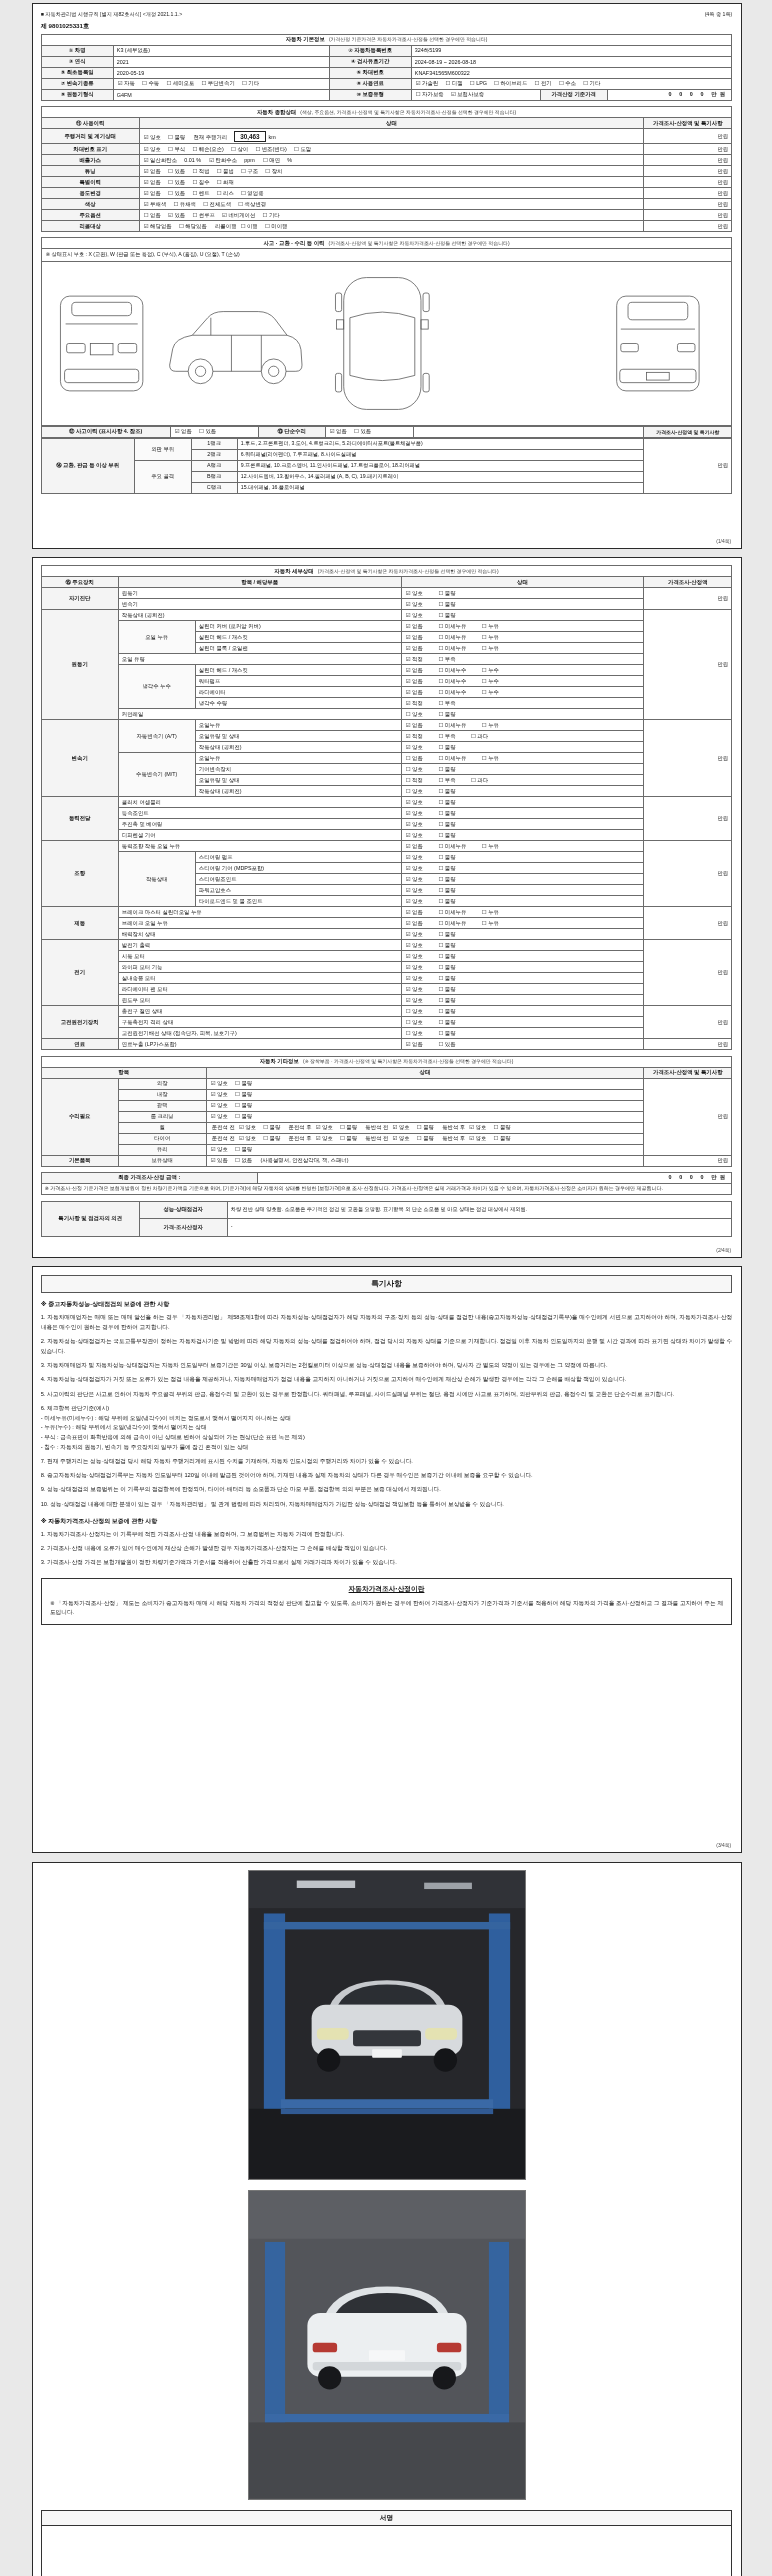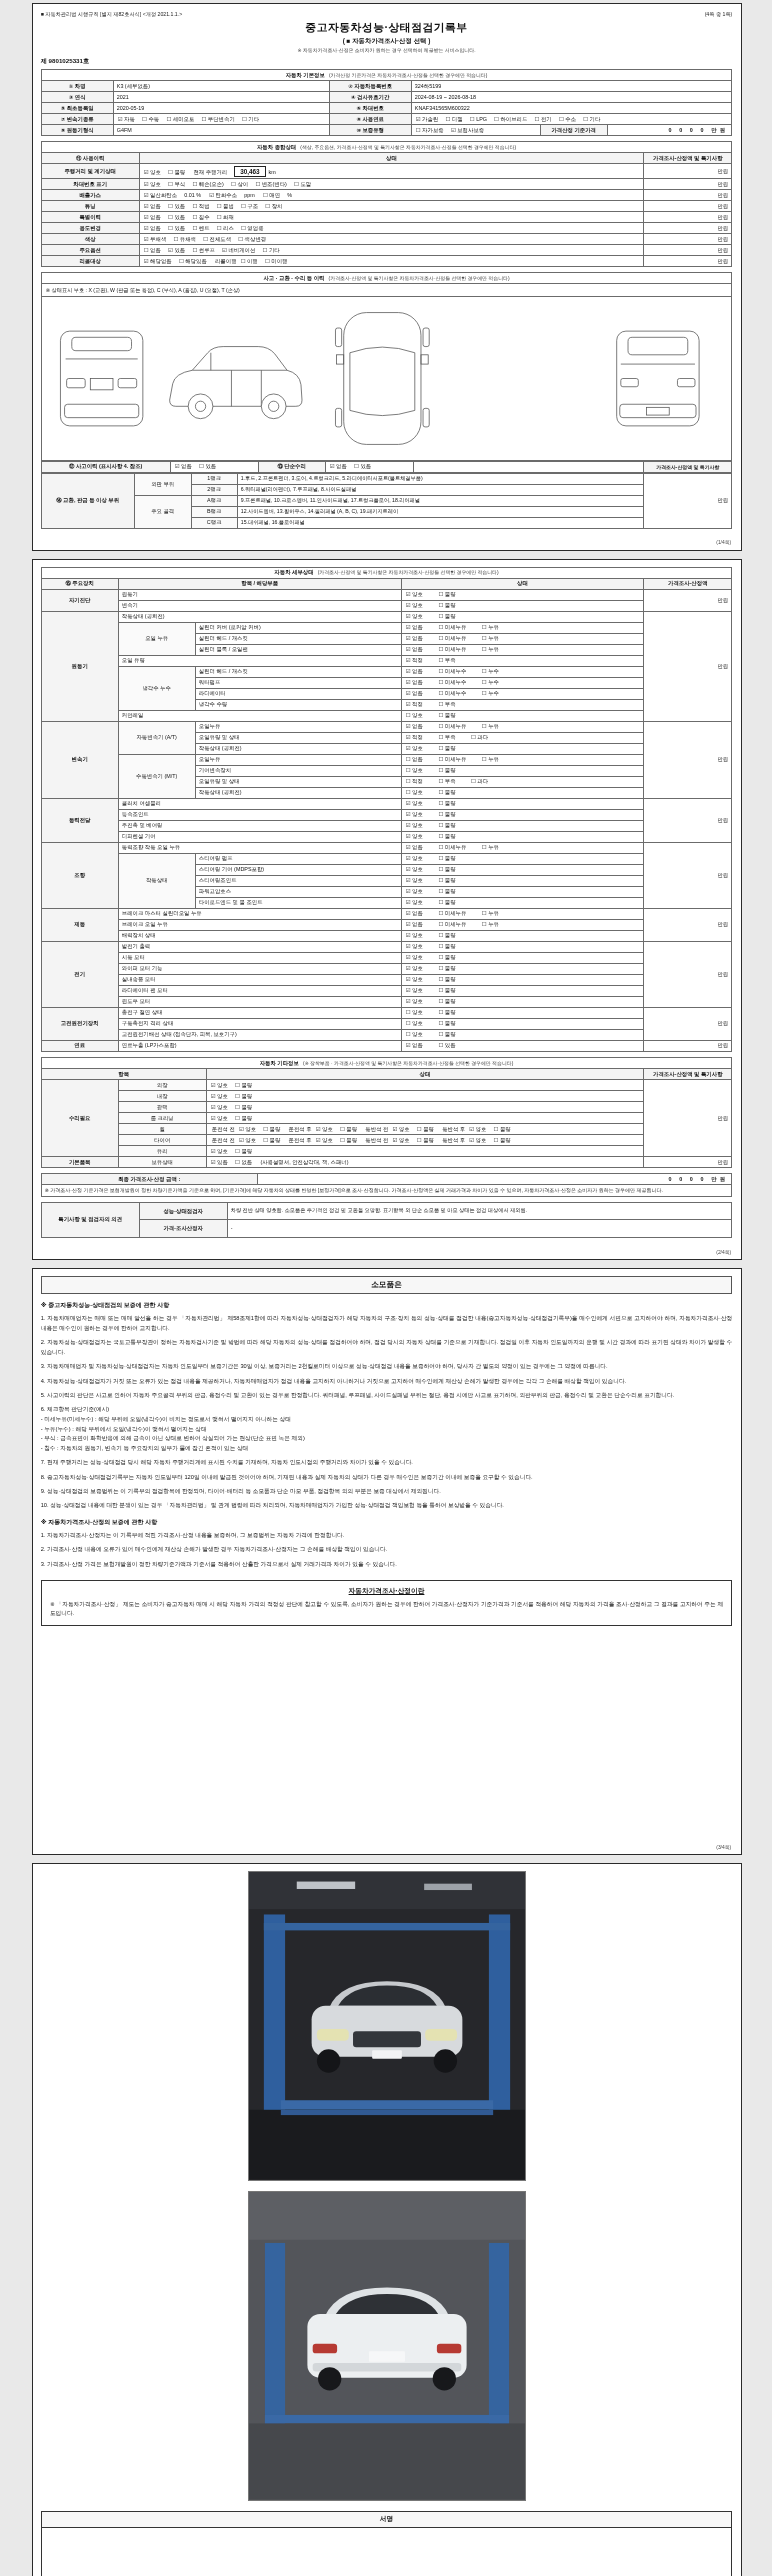--- a/index.html
+++ b/index.html
@@ -59,25 +59,20 @@
 </head>
 <body>
 
 <div class="sheet">
 
   <div class="page" id="page1">
     <div class="formref">
       <span>■ 자동차관리법 시행규칙 [별지 제82호서식] &lt;개정 2021.1.1.&gt;</span>
       <span>(4쪽 중 1쪽)</span>
     </div>
-    <div class="titlebox">
-      <div class="title">중고자동차성능·상태점검기록부</div>
-      <div class="subtitle">( ■ 자동차가격조사·산정 선택 )</div>
-      <div class="subnote">※ 자동차가격조사·산정은 소비자가 원하는 경우 선택하여 제공받는 서비스입니다.</div>
-    </div>
     <div class="docno">제 9801025331호</div>
 
     <table class="frm">
       <colgroup>
           <col style="width:72px">
           <col style="width:216px">
           <col style="width:82px">
           <col style="width:129px">
           <col style="width:67px">
           <col>
@@ -619,21 +614,21 @@
       <tr>
         <td class="hcell">가격·조사산정자</td>
         <td class="optext">-</td>
       </tr>
     </tbody>
       </table>
     <div class="pagemark">(2/4쪽)</div>
   </div>
 
   <div class="page" id="page3">
-    <div class="nttl">소모품은</div>
+    <div class="nttl">특기사항</div>
     <div class="nsub">※ 중고자동차성능·상태점검의 보증에 관한 사항</div>
     <div id="notice-items">
         <div class="nitem">1. 자동차매매업자는 매매 또는 매매 알선을 하는 경우 「자동차관리법」 제58조제1항에 따라 자동차성능·상태점검자가 해당 자동차의 구조·장치 등의 성능·상태를 점검한 내용(중고자동차성능·상태점검기록부)을 매수인에게 서면으로 고지하여야 하며, 자동차가격조사·산정 내용은 매수인이 원하는 경우에 한하여 고지합니다.</div>
         <div class="nitem">2. 자동차성능·상태점검자는 국토교통부장관이 정하는 자동차검사기준 및 방법에 따라 해당 자동차의 성능·상태를 점검하여야 하며, 점검 당시의 자동차 상태를 기준으로 기재합니다. 점검일 이후 자동차 인도일까지의 운행 및 시간 경과에 따라 표기된 상태와 차이가 발생할 수 있습니다.</div>
         <div class="nitem">3. 자동차매매업자 및 자동차성능·상태점검자는 자동차 인도일부터 보증기간은 30일 이상, 보증거리는 2천킬로미터 이상으로 성능·상태점검 내용을 보증하여야 하며, 당사자 간 별도의 약정이 있는 경우에는 그 약정에 따릅니다.</div>
         <div class="nitem">4. 자동차성능·상태점검자가 거짓 또는 오류가 있는 점검 내용을 제공하거나, 자동차매매업자가 점검 내용을 고지하지 아니하거나 거짓으로 고지하여 매수인에게 재산상 손해가 발생한 경우에는 각각 그 손해를 배상할 책임이 있습니다.</div>
         <div class="nitem">5. 사고이력의 판단은 사고로 인하여 자동차 주요골격 부위의 판금, 용접수리 및 교환이 있는 경우로 한정합니다. 쿼터패널, 루프패널, 사이드실패널 부위는 절단, 용접 시에만 사고로 표기하며, 외판부위의 판금, 용접수리 및 교환은 단순수리로 표기합니다.</div>
         <div class="nitem">6. 체크항목 판단기준(예시)
  - 미세누유(미세누수) : 해당 부위에 오일(냉각수)이 비치는 정도로서 맺혀서 떨어지지 아니하는 상태
  - 누유(누수) : 해당 부위에서 오일(냉각수)이 맺혀서 떨어지는 상태

